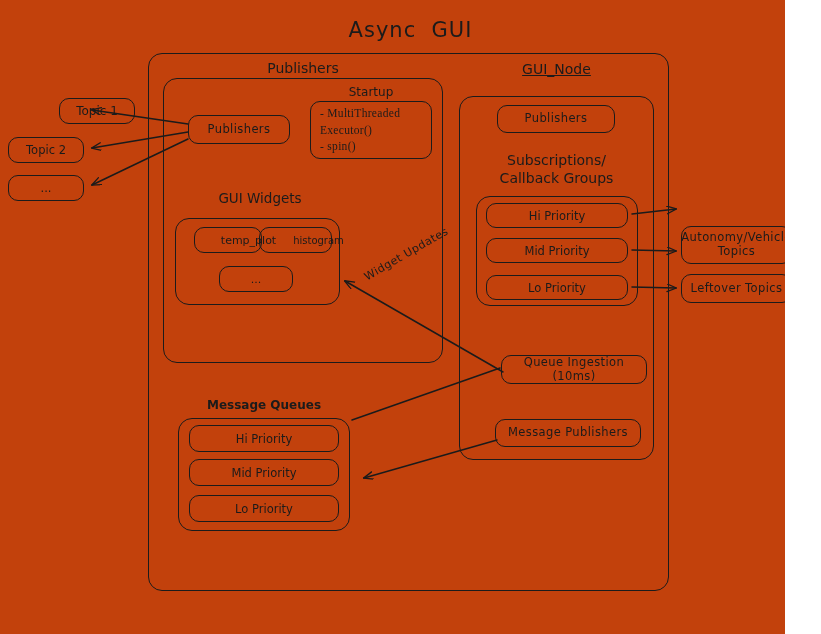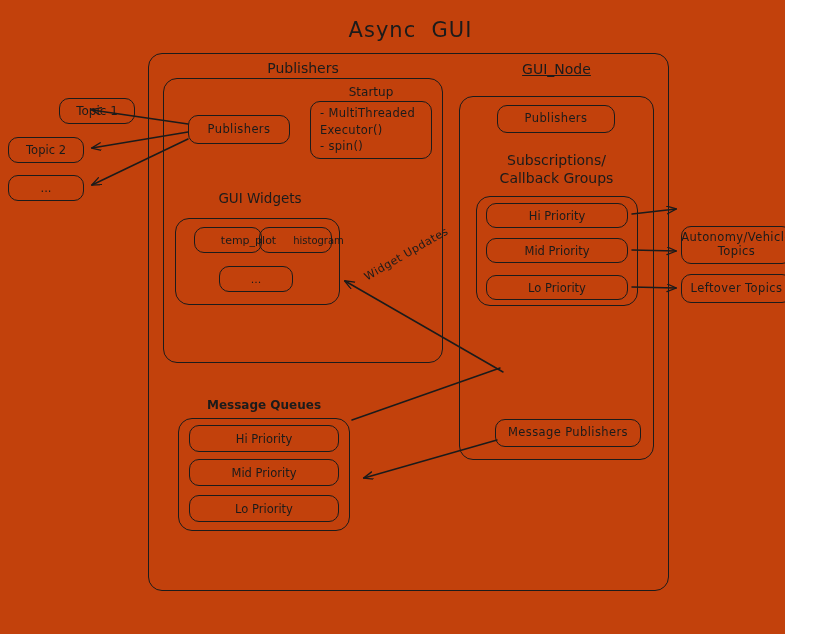--- a/index.html
+++ b/index.html
@@ -129,21 +129,21 @@
   </div>
 
   <div class="lbl" style="left:163px; top:60px; width:280px; font-size:14px;">Publishers</div>
   <div class="box container" style="left:163px; top:78px; width:280px; height:285px;"></div>
 
   <div class="box" style="left:188px; top:115px; width:102px; height:29px;">
     <span class="node-txt">Publishers</span>
   </div>
 
   <div class="lbl" style="left:310px; top:85px; width:122px; font-size:12px;">Startup</div>
-  <div class="box" style="left:310px; top:101px; width:122px; height:58px;">
+  <div class="box" style="left:310px; top:101px; width:122px; height:58px;font-family:Liberation Serif, serif;">
     <span class="startup-txt">-  MultiThreaded
    Executor()
 -  spin()</span>
   </div>
 
   <div class="lbl" style="left:180px; top:191px; width:160px; font-size:13.5px;">GUI Widgets</div>
   <div class="box container" style="left:175px; top:218px; width:165px; height:87px;"></div>
   <div class="box" style="left:194px; top:227px; width:68px; height:26px; font-size:11px;padding-left:41px;">
     <span>temp_plot</span>
   </div>
@@ -180,19 +180,22 @@
   <div class="box" style="left:486px; top:203px; width:142px; height:25px; font-size:11.5px;">
     <span>Hi Priority</span>
   </div>
   <div class="box" style="left:486px; top:238px; width:142px; height:25px; font-size:11.5px;">
     <span>Mid Priority</span>
   </div>
   <div class="box" style="left:486px; top:275px; width:142px; height:25px; font-size:11.5px;">
     <span>Lo Priority</span>
   </div>
 
+  <div class="box" style="left:501px; top:355px; width:146px; height:29px;">
+    <span class="node-txt">Queue Ingestion (10ms)</span>
+  </div>
   <div class="box" style="left:495px; top:419px; width:146px; height:28px;">
     <span class="node-txt">Message Publishers</span>
   </div>
 
   <div class="rot-lbl" style="left:362px; top:272px; transform: rotate(-30deg);">Widget Updates</div>
 
 </div>
 
 </body></html>

